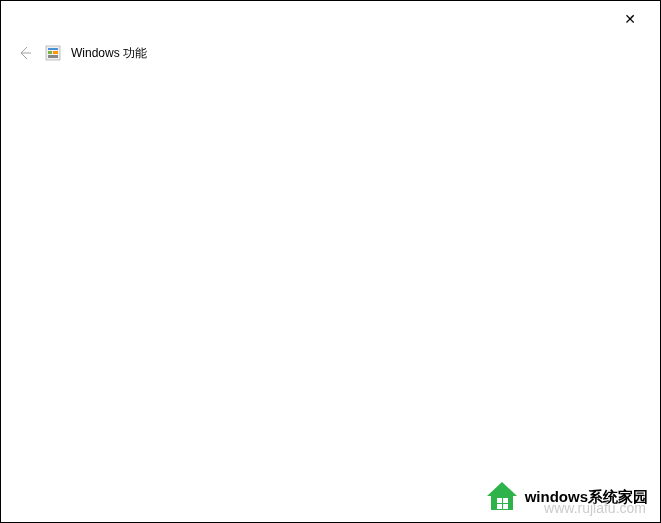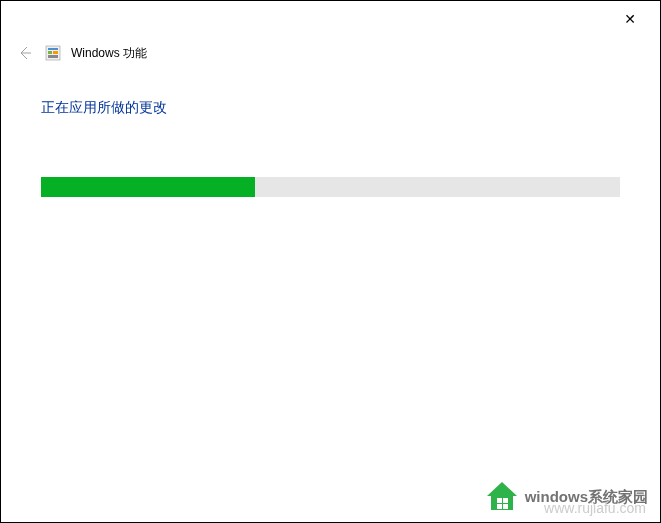--- a/index.html
+++ b/index.html
@@ -89,21 +89,21 @@
       display: flex;
       align-items: center;
       gap: 4px;
     }
     .watermark-house {
       width: 38px;
       height: 34px;
     }
     .watermark-text {
       font-size: 15px;
-      color: #737373;
+      color: #000000;
       font-weight: bold;
     }
     .watermark-url {
       font-size: 14px;
       color: #cccccc;
       position: absolute;
       right: 2px;
       bottom: -2px;
     }
   </style>
@@ -129,26 +129,20 @@
         <rect x="1" y="1" width="14" height="14" fill="#f0f0f0" stroke="#888" stroke-width="0.5"></rect>
         <rect x="3" y="3" width="10" height="2" fill="#4a90d9"></rect>
         <rect x="3" y="6" width="4" height="3" fill="#7cb342"></rect>
         <rect x="8" y="6" width="5" height="3" fill="#ff9800"></rect>
         <rect x="3" y="10" width="10" height="3" fill="#888"></rect>
       </svg>
     </span>
     <span class="app-title">Windows 功能</span>
   </div>
 
-  <div class="content">
-    <div class="status-heading">正在应用所做的更改</div>
-    <div class="progress-bar">
-      <div class="progress-fill" style="width: 37%;"></div>
-    </div>
-  </div>
 
   <div class="watermark">
     <svg class="watermark-house" width="38" height="34" viewBox="0 0 38 34">
       <path d="M19 2 L4 16 L8 16 L8 30 L30 30 L30 16 L34 16 Z" fill="#2eb24a"></path>
       <rect x="14" y="18" width="5" height="5" fill="#ffffff"></rect>
       <rect x="20" y="18" width="5" height="5" fill="#ffffff"></rect>
       <rect x="14" y="24" width="5" height="5" fill="#ffffff"></rect>
       <rect x="20" y="24" width="5" height="5" fill="#ffffff"></rect>
     </svg>
     <div>

